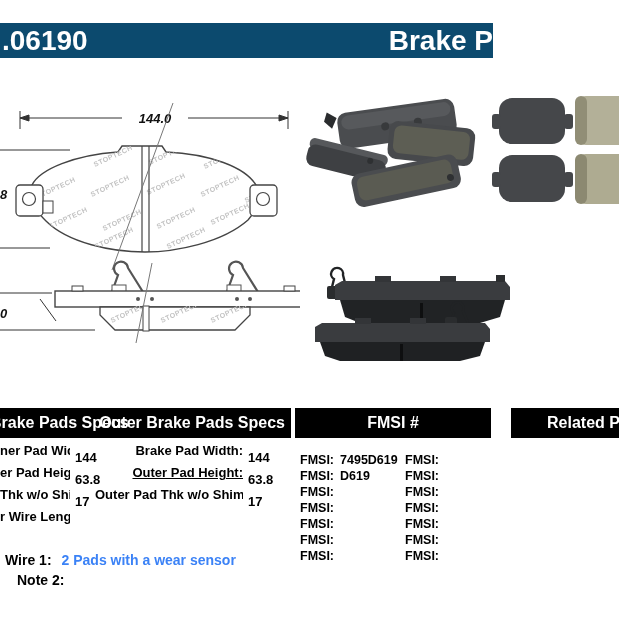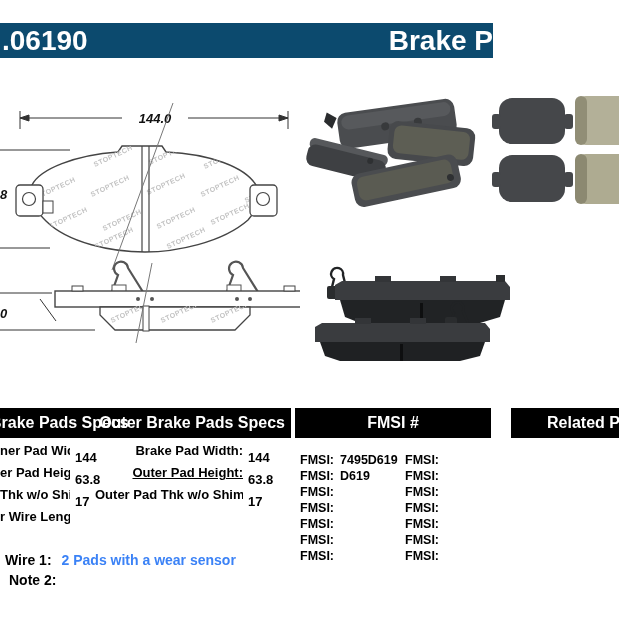--- a/index.html
+++ b/index.html
@@ -252,17 +252,17 @@
     <div class="fmsi-row"><span>FMSI:</span><span class="val"></span></div>
     <div class="fmsi-row"><span>FMSI:</span><span class="val"></span></div>
     <div class="fmsi-row"><span>FMSI:</span><span class="val"></span></div>
     <div class="fmsi-row"><span>FMSI:</span><span class="val"></span></div>
   </div>
 
 
   <div class="note" style="left:5px;top:550px;">
     <span>Wire 1:</span><span class="red">2 Pads with a wear sensor</span>
   </div>
-  <div class="note" style="left:9px;top:570px;">
+  <div class="note" style="left:17px;top:570px;">
     <span>Note 2:</span><span class="red"></span>
   </div>
 
 </div>
 
 </body></html>

